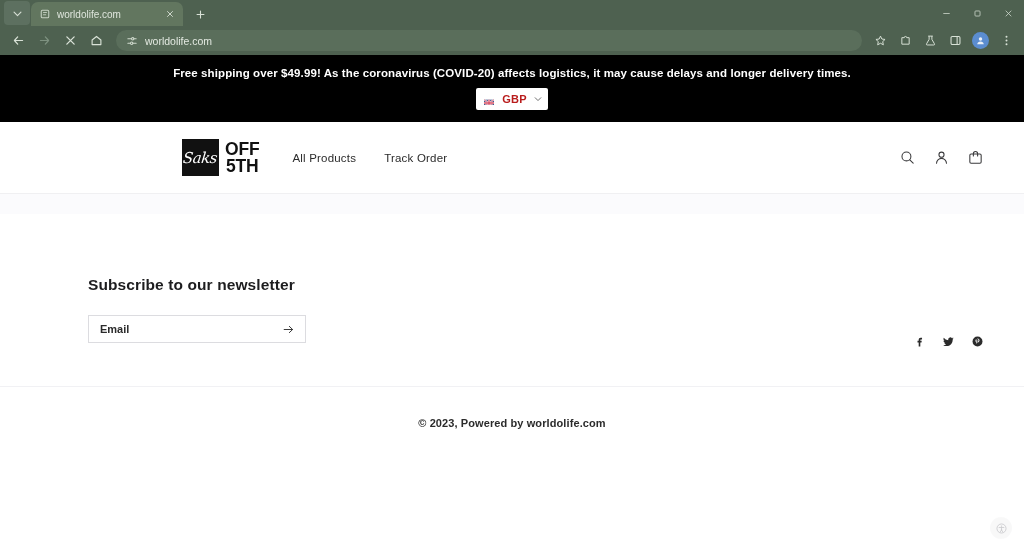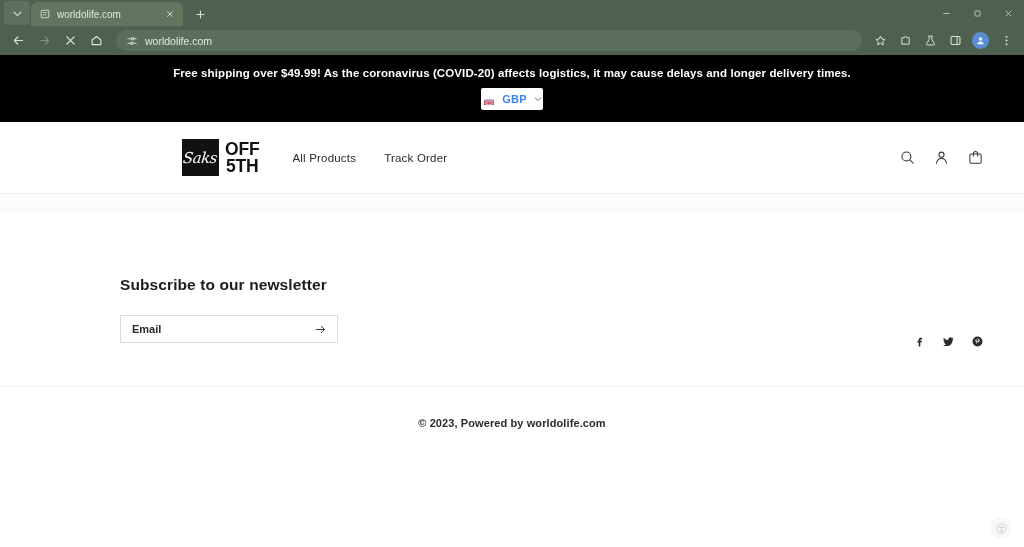--- a/index.html
+++ b/index.html
@@ -129,26 +129,26 @@
     text-align: center;
   }
   .announcement .msg {
     font-size: 11.5px;
     font-weight: bold;
     letter-spacing: .1px;
     line-height: 16px;
   }
   .currency-select {
     margin: 7px auto 0;
-    width: 62px; height: 22px;
+    width: 72px; height: 22px;
     background: #fff;
     border-radius: 2px;
     display: flex; align-items: center; justify-content: center;
     gap: 6px;
-    color: #3b82f6;
+    color: #b91c1c;
   }
   .flag {
     width: 15px; height: 11px;
     border-radius: 1px;
     position: relative;
     overflow: hidden;
     flex: 0 0 auto;
   }
   .currency-code { font-size: 11px; font-weight: bold; letter-spacing: .3px; }
   .currency-select svg { width: 10px; height: 10px; opacity: .75; }
@@ -192,21 +192,21 @@
     letter-spacing: .2px;
   }
   .header-actions { margin-left: auto; display: flex; align-items: center; gap: 17px; }
   .header-actions .hicon { width: 17px; height: 17px; display: flex; align-items: center; justify-content: center; }
   .header-actions svg { width: 17px; height: 17px; }
 
   .spacer-band { height: 20px; background: #fbfbfd; }
   .content-gap { height: 62px; background: #fff; }
 
   .newsletter {
-    padding: 0 40px 0 120px;
+    padding: 0 40px 0 88px;
     display: flex;
     align-items: flex-start;
     background: #fff;
     padding-bottom: 38px;
   }
   .news-left { flex: 1 1 auto; }
   .news-title {
     font-size: 15.5px;
     color: #1d1d1f;
     letter-spacing: .1px;

